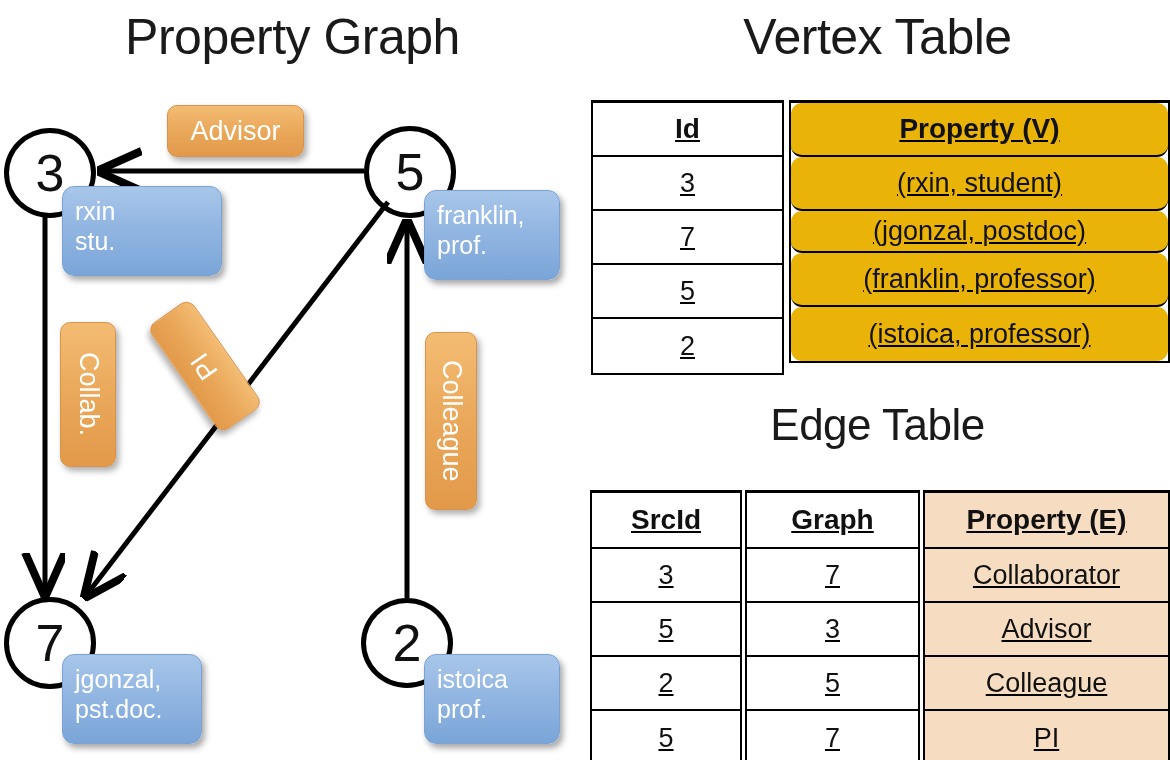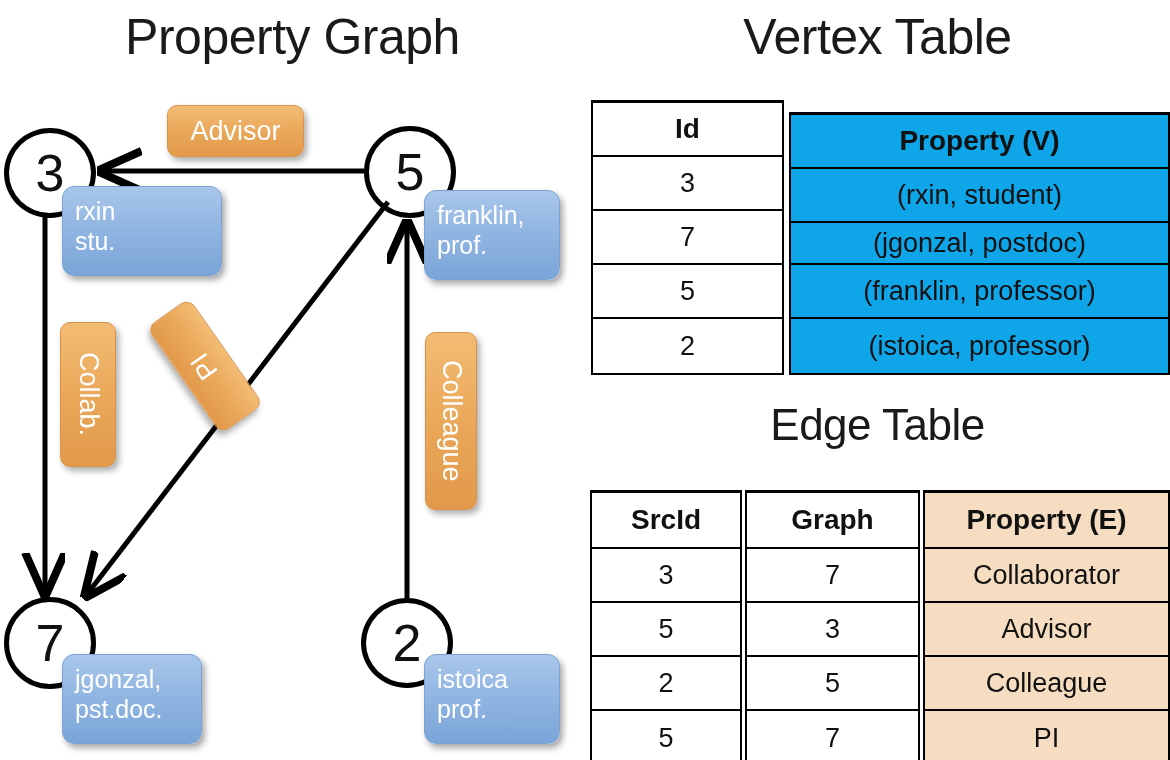--- a/index.html
+++ b/index.html
@@ -74,36 +74,36 @@
     white-space: nowrap;
   }
   .edge-label.vert > span {
     writing-mode: vertical-rl;
     text-orientation: mixed;
     display: block;
   }
   .edge-label.diag > span { display:block; }
 
   
-  .tbl { position: absolute; display: flex; align-items: flex-end; }
+  .tbl { position: absolute; display: flex; align-items: flex-start; text-decoration: underline; }
   .tcol { display: flex; flex-direction: column; border: 2px solid #000; border-top-width: 3px; }
   .tcell {
     border-bottom: 2px solid #000;
     display: flex;
     align-items: center;
     justify-content: center;
     font-size: 27px;
     color: #111;
     font-family: "Liberation Sans", sans-serif;
     text-align: center;
     white-space: nowrap;
   }
   .tcell:last-child { border-bottom: none; }
   .tcell.head { font-weight: bold; font-size: 28px; }
-  .tcol.vprop .tcell { background: #0ea5e9; }
+  .tcol.vprop .tcell { background: #eab308; border-radius: 11px; }
   .tcol.eprop .tcell { background: #f6ddc2; }
   .colgap { width: 5px; background: #fff; }
 </style>
 </head>
 <body>
 
 <div id="root">
 
   <div class="title" id="graph-title">Property Graph</div>
   <div class="title" id="vertex-title">Vertex Table</div>

